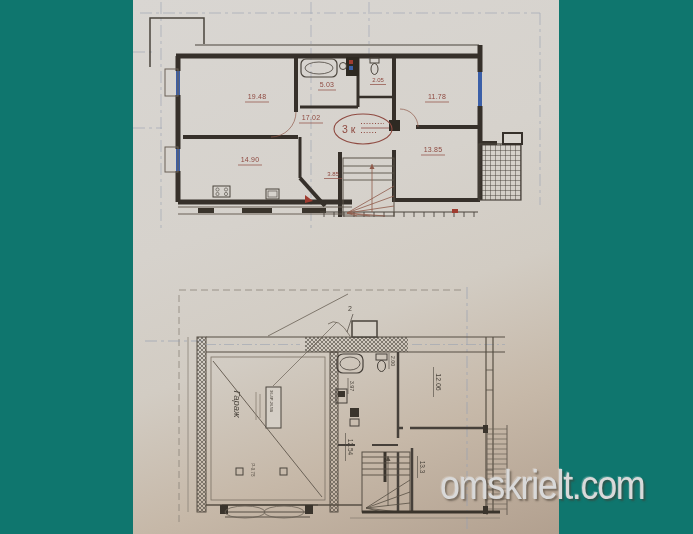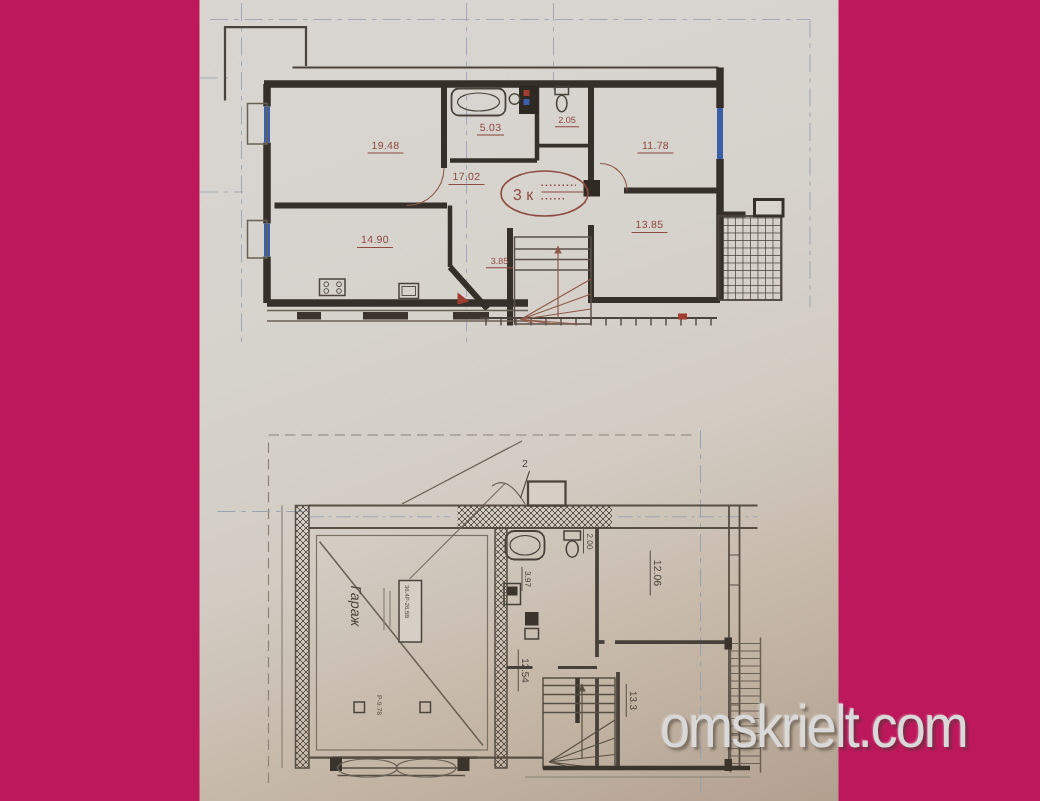--- a/index.html
+++ b/index.html
@@ -1,16 +1,16 @@
 <!DOCTYPE html>
 <html><head>
 <meta charset="utf-8">
 <style>
   html,body{margin:0;padding:0;background:#e9e8e6;}
-  #stage{position:relative;width:693px;height:534px;overflow:hidden;background:#be185d;
+  #stage{position:relative;width:693px;height:534px;overflow:hidden;background:#0f766e;
          font-family:"Liberation Sans",sans-serif;}
   #photo{position:absolute;left:133px;top:0;width:426px;height:534px;
          background:linear-gradient(160deg,#d9d6d2 0%,#d6d2cc 38%,#d2ccc3 58%,#c6b8a8 78%,#b2a08f 100%);}
   #plan-svg{position:absolute;left:0;top:0;width:693px;height:534px;}
   #watermark{position:absolute;left:440px;top:463px;font-size:40px;font-weight:400;
              color:#d9d9d9;letter-spacing:-1.5px;transform:scaleX(0.9);transform-origin:left top;
              text-shadow:2px 2px 2px rgba(70,60,50,0.55), -1px -1px 1px rgba(255,255,255,0.25);
              white-space:nowrap;z-index:5;}
   text{font-family:"Liberation Sans",sans-serif;}
   .dim{fill:#8f4a41;font-size:7px;letter-spacing:.2px;}

